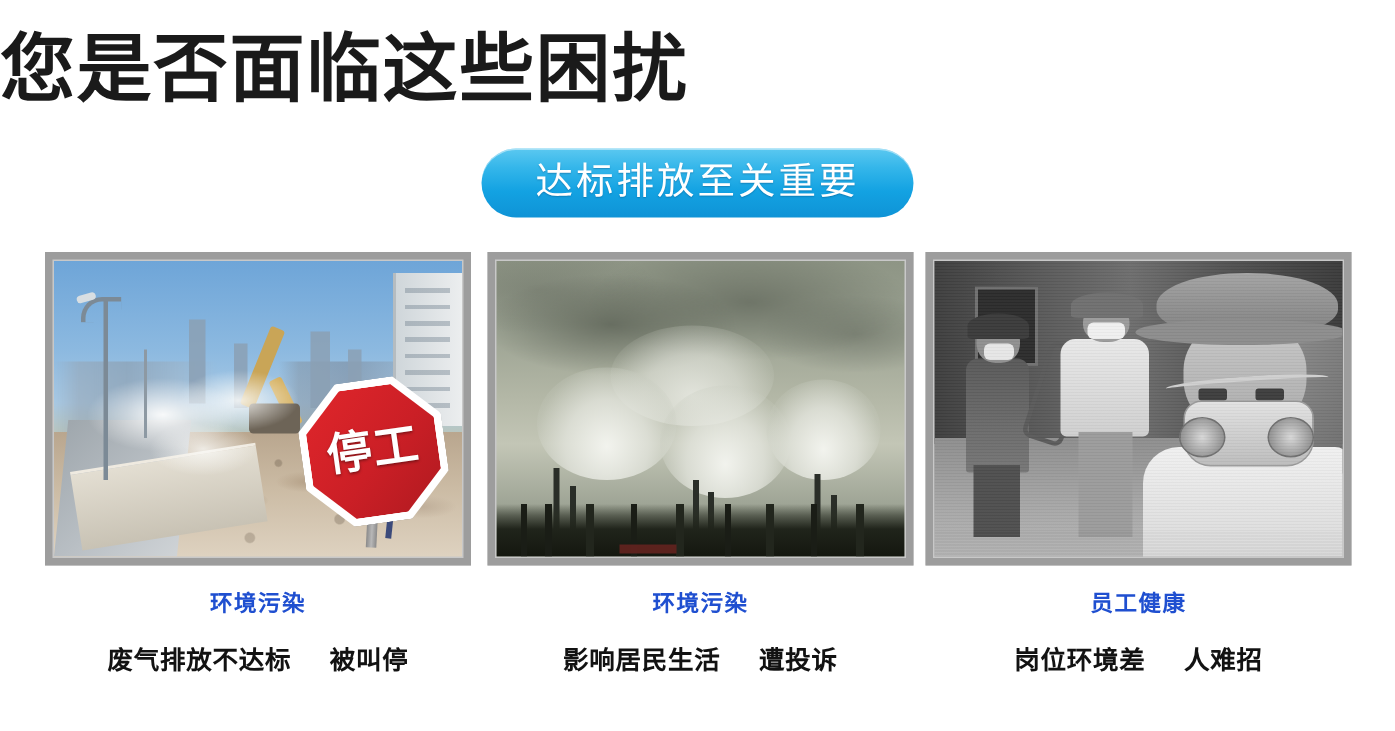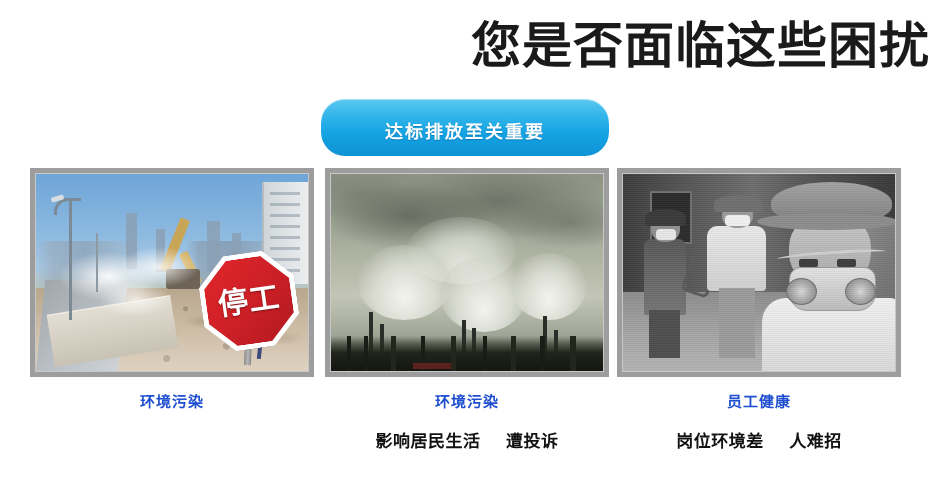--- a/index.html
+++ b/index.html
@@ -15,52 +15,52 @@
     font-family: "DejaVu Sans", "Liberation Sans", sans-serif;
     position: relative;
   }
 
   
   .page-title {
     position: absolute;
     top: 16px;
     left: 0;
     width: 930px;
-    text-align: right;
+    text-align: left;
     font-size: 50px;
     line-height: 60px;
     font-weight: 700;
     color: #1a1a1a;
     letter-spacing: 1px;
     white-space: nowrap;
   }
 
   
   .badge-wrap {
     position: absolute;
     top: 99px;
     left: 0;
     width: 930px;
     text-align: center;
   }
   .badge {
     display: inline-block;
     box-sizing: border-box;
     min-width: 288px;
-    padding: 20px 34px 11px 34px;
+    padding: 9px 34px 11px 34px;
     border-radius: 24px;
     background: linear-gradient(to bottom,
         #5bc8f0 0%,
         #34b6ea 28%,
         #13a2e2 62%,
         #0f93d6 100%);
     color: #ffffff;
-    font-size: 18px;
+    font-size: 25px;
     line-height: 26px;
-    font-weight: 700;
+    font-weight: 400;
     letter-spacing: 2px;
     white-space: nowrap;
     text-shadow: 0 1px 1px rgba(0,60,110,0.35);
     box-shadow: inset 0 1px 0 rgba(255,255,255,0.45);
   }
 
   
   .cards {
     position: absolute;
     top: 168px;
@@ -487,20 +487,21 @@
           <div class="post2"></div>
           <div class="oct">
             <div class="oct-inner">
               <span class="oct-text">停工</span>
             </div>
           </div>
         </div>
       </div>
     </div>
     <div class="card-title">环境污染</div>
+    <div class="card-caption">废气排放不达标    被叫停</div>
   </div>
 
   <div class="card card-3">
     <div class="frame">
       <div class="photo p3">
         <div class="wall"></div>
         <div class="floor"></div>
         <div class="worker-a">
           <div class="body"></div>
           <div class="legs"></div>

